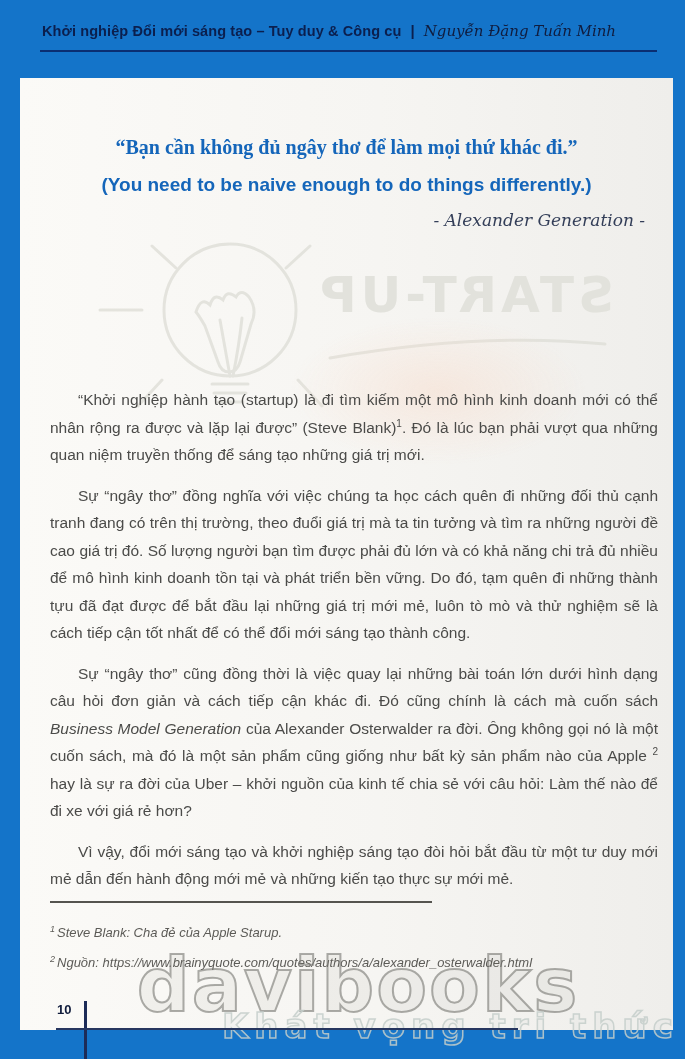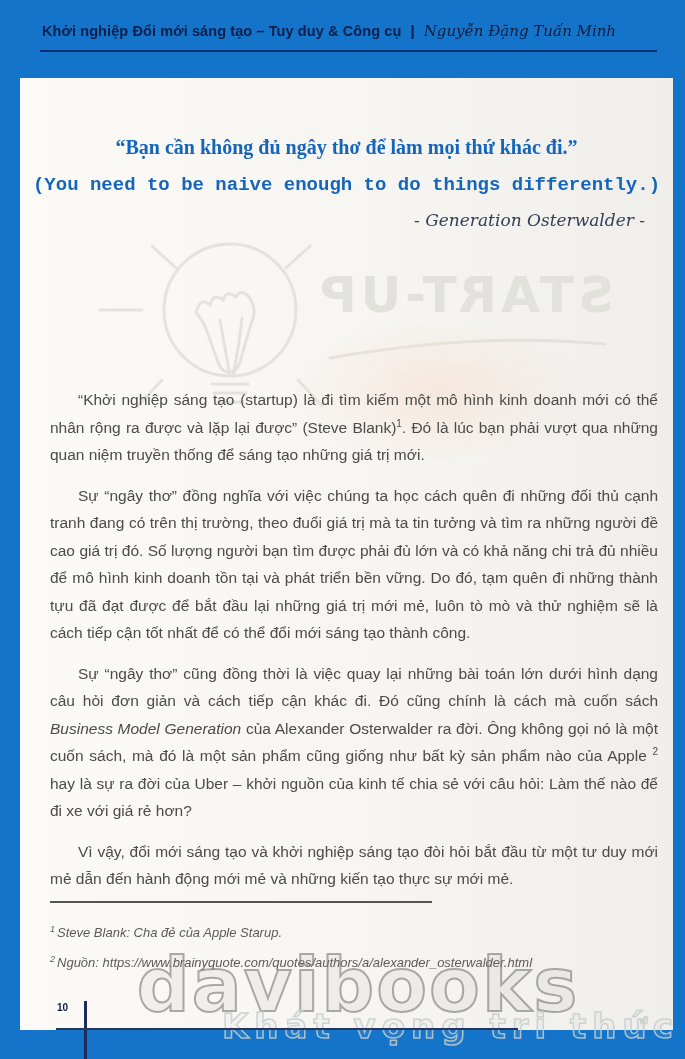--- a/index.html
+++ b/index.html
@@ -20,21 +20,21 @@
     position:absolute; left:20px; top:78px; width:653px; height:952px;
     background:linear-gradient(90deg,#fbfaf7 0%,#f6f5f2 55%,#efeeeb 100%);
   }
   
   .quote-vn {
     position:absolute; left:0; top:58px; width:100%; text-align:center;
     font-family:"Liberation Serif", serif; font-weight:bold; font-size:20px; color:#1566ba;
   }
   .quote-en {
     position:absolute; left:0; top:96px; width:100%; text-align:center;
-    font-family:Liberation Mono, monospace; font-weight:bold; font-size:19px; color:#1566ba;
+    font-family:Liberation Sans, sans-serif; font-weight:bold; font-size:19px; color:#1566ba;
   }
   .quote-attr {
     position:absolute; right:28px; top:132px;
     font-family:"DejaVu Serif", serif; font-style:italic; font-size:17px; color:#333e58;
   }
   
   .wm-group { position:absolute; left:70px; top:160px; width:560px; height:230px; opacity:.8; }
   .startup-wm {
     position:absolute; left:260px; top:188px; width:370px; height:64px;
     transform:scaleX(-1); text-align:center;
@@ -65,61 +65,61 @@
     color:rgba(122,122,118,0.07); -webkit-text-stroke:2px rgba(122,122,118,0.62);
     white-space:nowrap;
   }
   .slogan {
     position:absolute; left:222px; top:1006px; width:440px; text-align:center;
     font-family:"DejaVu Sans", sans-serif; font-weight:bold; font-size:34px; letter-spacing:6px;
     color:rgba(196,206,202,0.1); -webkit-text-stroke:1.5px rgba(196,206,202,0.85);
     white-space:nowrap;
   }
   
-  .page-number { position:absolute; left:57px; top:1002px; font-weight:bold; font-size:10px; color:#101c3c; }
+  .page-number { position:absolute; left:57px; top:1002px; font-weight:bold; font-size:13px; color:#101c3c; }
   .v-line { position:absolute; left:84px; top:1001px; width:3px; height:58px; background:#1d2c58; }
   .h-line { position:absolute; left:56px; top:1028px; width:462px; height:2px; background:#27365f; }
   svg .wm-stroke { stroke:#dfdfd8; fill:none; stroke-width:3; stroke-linecap:round; }
 </style>
 </head>
 <body>
 
 <div id="canvas">
 
   <div class="header">
     <span class="title">Khởi nghiệp Đổi mới sáng tạo – Tuy duy &amp; Công cụ</span><span class="divider">|</span><span class="author">Nguyễn Đặng Tuấn Minh</span>
   </div>
   <div class="header-rule"></div>
 
   <div class="page">
 
     <div class="quote-vn">“Bạn cần không đủ ngây thơ để làm mọi thứ khác đi.”</div>
     <div class="quote-en">(You need to be naive enough to do things differently.)</div>
-    <div class="quote-attr">- Generation Osterwalder -</div>
+    <div class="quote-attr">- Alexander Generation -</div>
 
     <div class="wm-group">
       <svg width="560" height="230" viewBox="0 0 560 230">
         <circle class="wm-stroke" cx="140" cy="72" r="66"></circle>
 
         <path class="wm-stroke" d="M106,74 q5,-16 14,-7 q4,-13 13,-5 q4,-11 13,-3 q5,-9 13,0 q9,13 2,27 l-11,38 q-3,10 -11,10 q-8,0 -11,-10 l-13,-36 q-5,-9 -9,-14 z"></path>
         <path class="wm-stroke" d="M130,82 q5,28 10,56"></path>
         <path class="wm-stroke" d="M152,80 q-3,28 -9,58"></path>
 
         <path class="wm-stroke" d="M122,146 h36 M124,155 h32 M128,164 h25"></path>
 
         <path class="wm-stroke" d="M10,72 h42 M62,8 l24,22 M196,30 l24,-22 M72,142 l-24,26 M208,142 l24,26"></path>
 
         <path class="wm-stroke" d="M240,120 Q 390,94 515,106"></path>
       </svg>
       <div class="peach-blob" style="left:198px; top:78px;"></div>
     </div>
     <div class="startup-wm">START-UP</div>
 
     <div class="body-text">
-      <p><span>“Khởi nghiệp sáng tạo (startup) là đi tìm kiếm một mô hình kinh doanh mới có thể nhân rộng ra được và lặp lại được” (Steve Blank)</span><sup>1</sup><span>. Đó là lúc bạn phải vượt qua những quan niệm truyền thống để sáng tạo những giá trị mới.</span></p>
+      <p><span>“Khởi nghiệp hành tạo (startup) là đi tìm kiếm một mô hình kinh doanh mới có thể nhân rộng ra được và lặp lại được” (Steve Blank)</span><sup>1</sup><span>. Đó là lúc bạn phải vượt qua những quan niệm truyền thống để sáng tạo những giá trị mới.</span></p>
       <p><span>Sự “ngây thơ” đồng nghĩa với việc chúng ta học cách quên đi những đối thủ cạnh tranh đang có trên thị trường, theo đuổi giá trị mà ta tin tưởng và tìm ra những người đề cao giá trị đó. Số lượng người bạn tìm được phải đủ lớn và có khả năng chi trả đủ nhiều để mô hình kinh doanh tồn tại và phát triển bền vững. Do đó, tạm quên đi những thành tựu đã đạt được để bắt đầu lại những giá trị mới mẻ, luôn tò mò và thử nghiệm sẽ là cách tiếp cận tốt nhất để có thể đổi mới sáng tạo thành công.</span></p>
       <p><span>Sự “ngây thơ” cũng đồng thời là việc quay lại những bài toán lớn dưới hình dạng câu hỏi đơn giản và cách tiếp cận khác đi. Đó cũng chính là cách mà cuốn sách </span><span class="it">Business Model Generation</span><span> của Alexander Osterwalder ra đời. Ông không gọi nó là một cuốn sách, mà đó là một sản phẩm cũng giống như bất kỳ sản phẩm nào của Apple </span><sup>2</sup><span> hay là sự ra đời của Uber – khởi nguồn của kinh tế chia sẻ với câu hỏi: Làm thế nào để đi xe với giá rẻ hơn?</span></p>
       <p><span>Vì vậy, đổi mới sáng tạo và khởi nghiệp sáng tạo đòi hỏi bắt đầu từ một tư duy mới mẻ dẫn đến hành động mới mẻ và những kiến tạo thực sự mới mẻ.</span></p>
     </div>
 
     <div class="fn-rule"></div>
     <div class="footnotes">
       <div><sup>1</sup><span>Steve Blank: Cha đẻ của Apple Starup.</span></div>
       <div><sup>2</sup><span>Nguồn: https://www.brainyquote.com/quotes/authors/a/alexander_osterwalder.html</span></div>
     </div>

